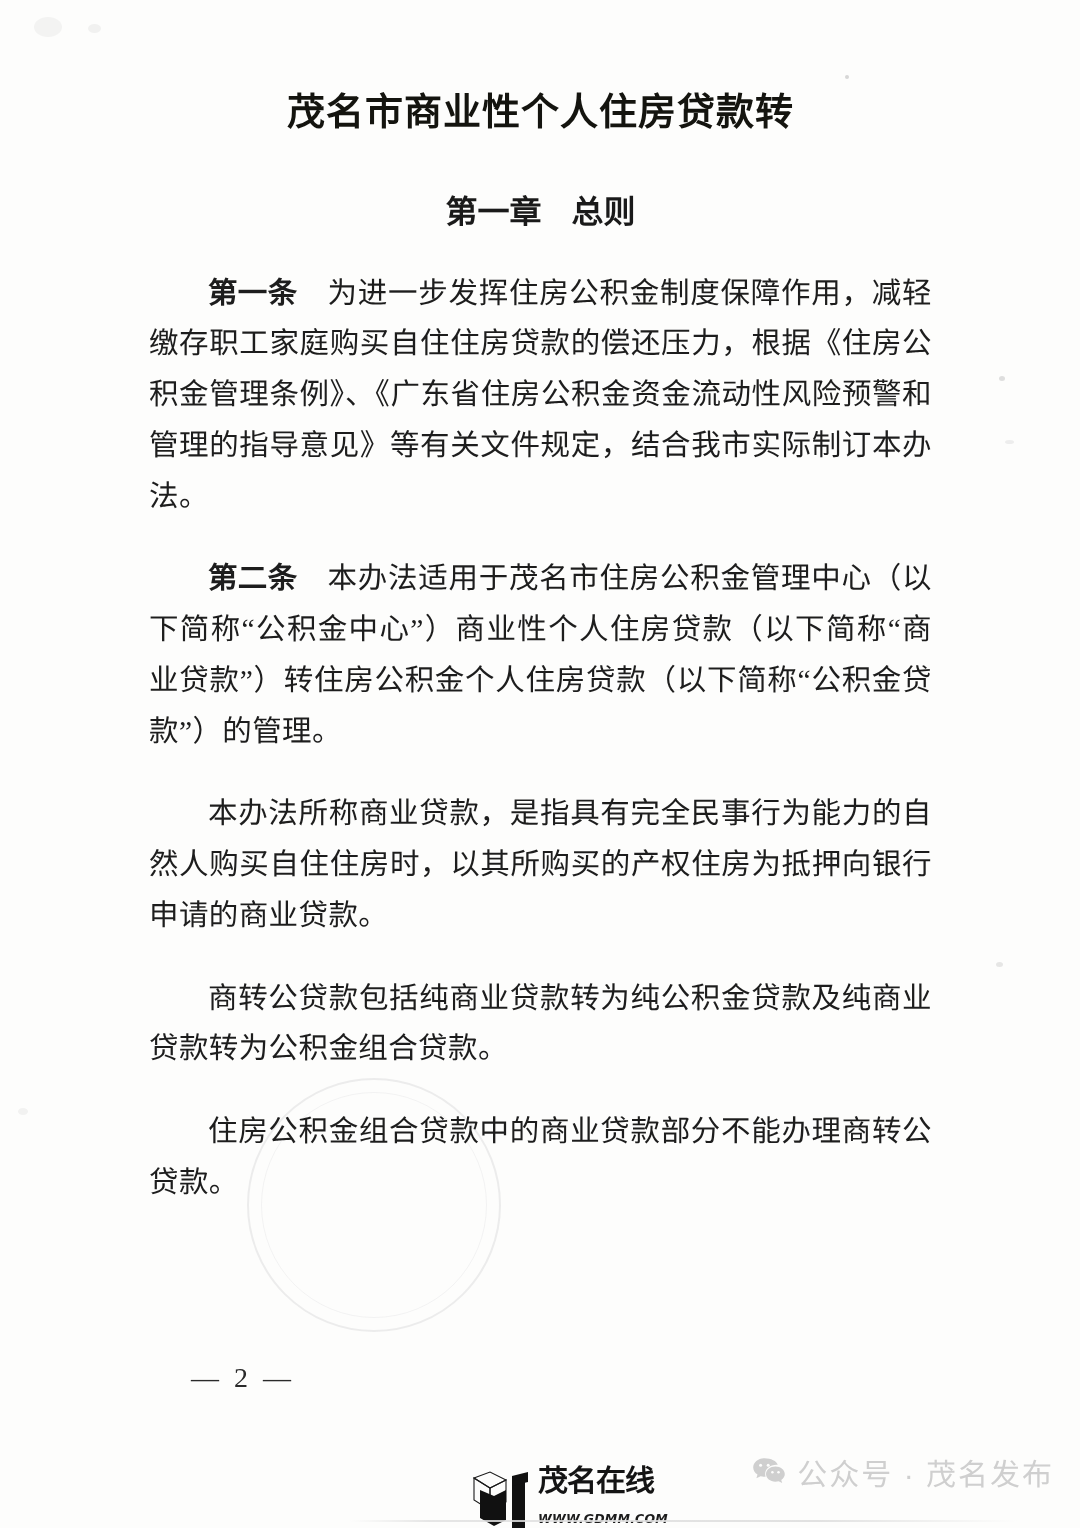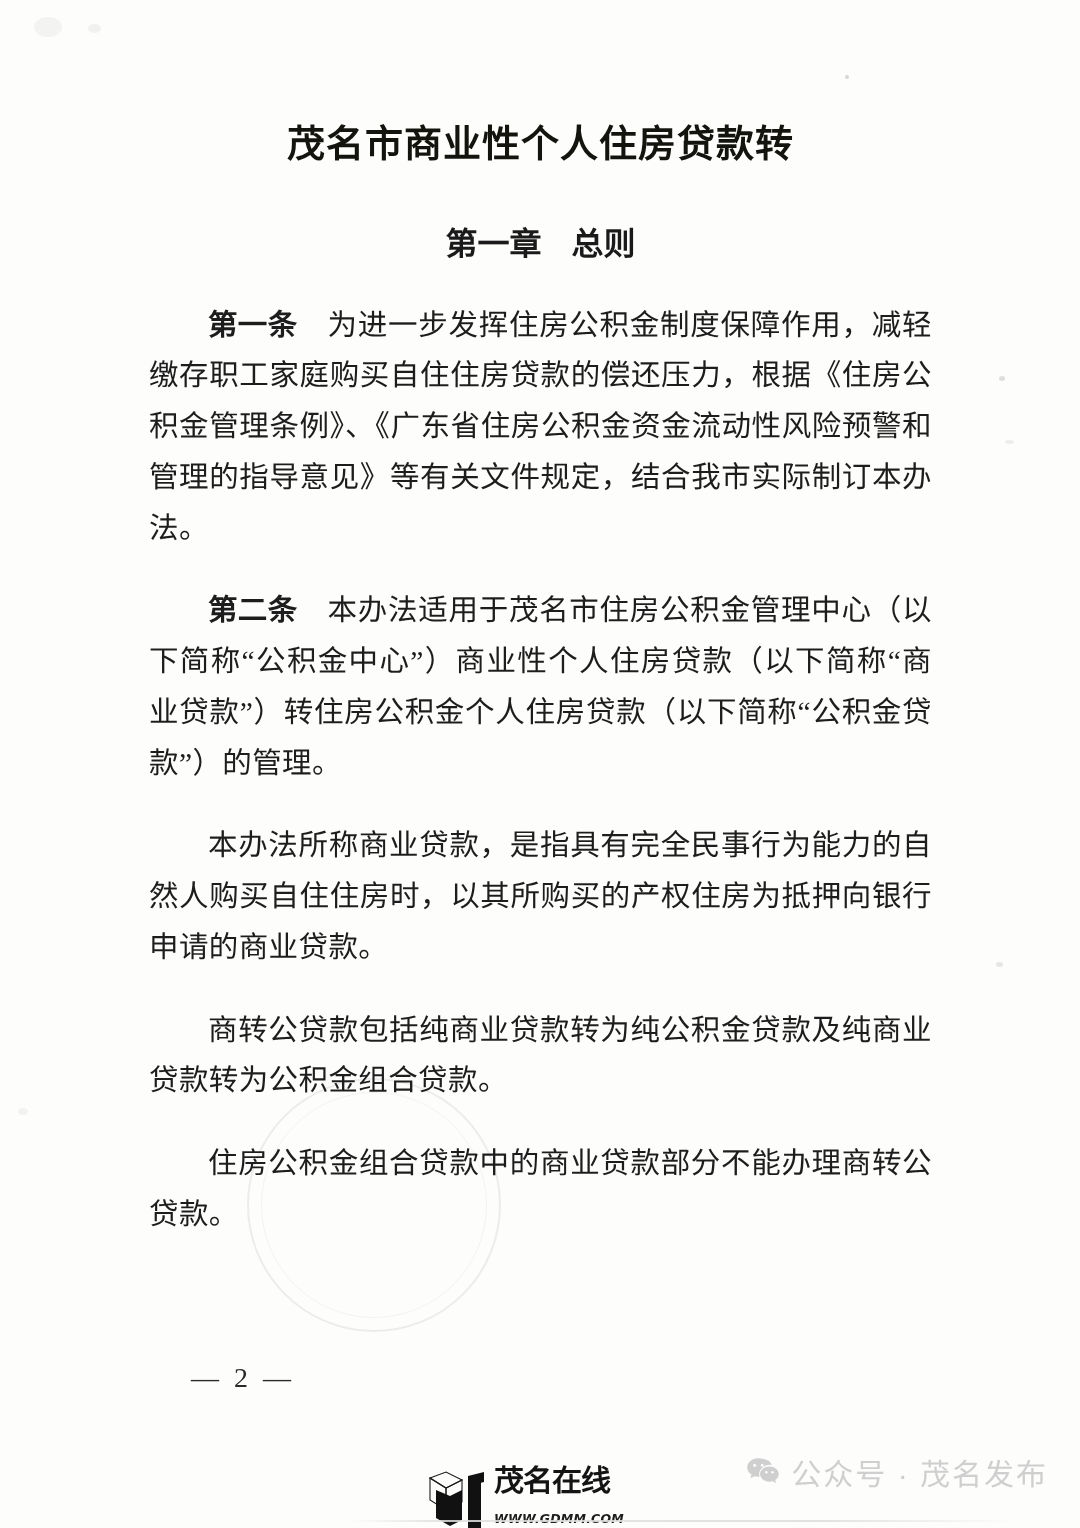--- a/index.html
+++ b/index.html
@@ -50,21 +50,21 @@
 
   .doc-body {
     position: absolute;
     left: 133px;
     top: 0;
     width: 815px;
   }
 
   .doc-title {
     margin: 0;
-    padding-top: 116px;
+    padding-top: 84px;
     text-align: center;
     font-size: 38px;
     font-weight: bold;
     line-height: 1.52;
     letter-spacing: 1px;
     color: #14140f;
   }
   .doc-title .tline { display: block; }
 
   .chapter-heading {
@@ -113,21 +113,21 @@
   .footer-band {
     position: absolute;
     left: 0;
     bottom: 0;
     width: 1080px;
     height: 110px;
   }
 
   .site-watermark {
     position: absolute;
-    left: 428px;
+    left: 472px;
     bottom: 0px;
     width: 230px;
     height: 64px;
     display: flex;
     align-items: flex-end;
     gap: 4px;
     overflow: hidden;
   }
   .site-watermark .mark-glyph {
     position: relative;
@@ -155,21 +155,21 @@
     font-weight: bold;
     font-style: italic;
     color: #1c1c1c;
     line-height: 1.2;
     letter-spacing: .2px;
     margin-top: 15px;
   }
 
   .wechat-credit {
     position: absolute;
-    right: 32px;
+    right: 26px;
     bottom: 34px;
     display: flex;
     align-items: center;
     gap: 11px;
     color: #cfcfcf;
   }
   .wechat-credit .wechat-icon {
     width: 34px;
     height: 30px;
     flex: none;

